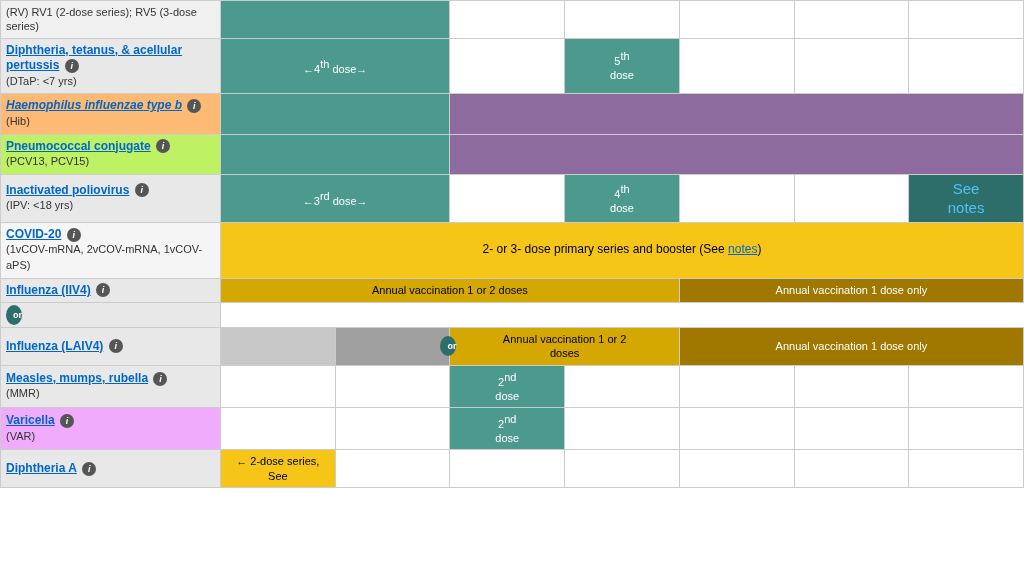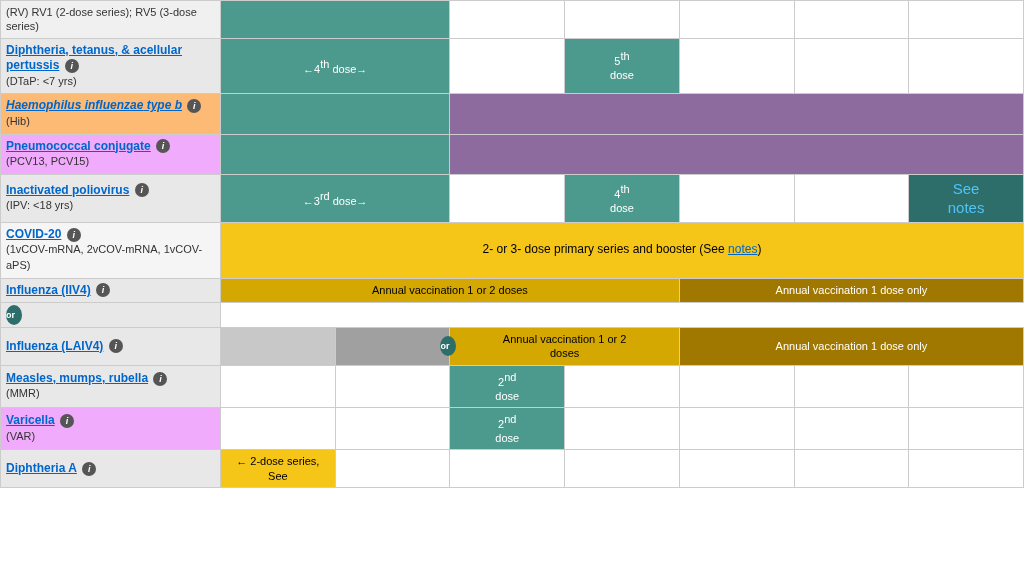--- a/index.html
+++ b/index.html
@@ -26,21 +26,21 @@
       vertical-align: middle;
       line-height: 1.3;
     }
     .vaccine-col {
       width: 220px;
       background: #f0f0f0;
     }
     
     .row-dtap .vaccine-col { background: #e8e8e8; }
     .row-hib .vaccine-col { background: #fdba74; }
-    .row-pcv .vaccine-col { background: #f0abfc; }
+    .row-pcv .vaccine-col { background: #bef264; }
     .row-ipv .vaccine-col { background: #e8e8e8; }
     .row-covid .vaccine-col { background: #f5f5f5; }
     .row-fluiiv .vaccine-col { background: #e8e8e8; margin-top: 21px; }
     .row-flulaiv .vaccine-col { background: #e8e8e8; }
     .row-mmr .vaccine-col { background: #e8e8e8; }
     .row-var .vaccine-col { background: #f0abfc; }
     .row-hepa .vaccine-col { background: #e8e8e8; }
 
     
     .teal { background: #4c9a8e; color: #fff; }
@@ -63,21 +63,21 @@
       margin-left: 2px;
       vertical-align: middle;
     }
     .or-badge {
       display: inline-block;
       background: #2e6e6a;
       color: #fff;
       border-radius: 50%;
       width: 16px; height: 20px;
       font-size: 9px;
-      text-align: left;
+      text-align: right;
       line-height: 20px;
       font-weight: bold;
     }
     .vaccine-name { font-weight: bold; color: #0066cc; text-decoration: underline; cursor: pointer; }
     .vaccine-name-italic { font-style: italic; font-weight: bold; color: #0066cc; text-decoration: underline; cursor: pointer; }
     .vaccine-sub { color: #333; font-size: 11px; }
     .center { text-align: center; }
     .dose-sup { font-size: 11px; vertical-align: super; }
   </style>
 </head>

